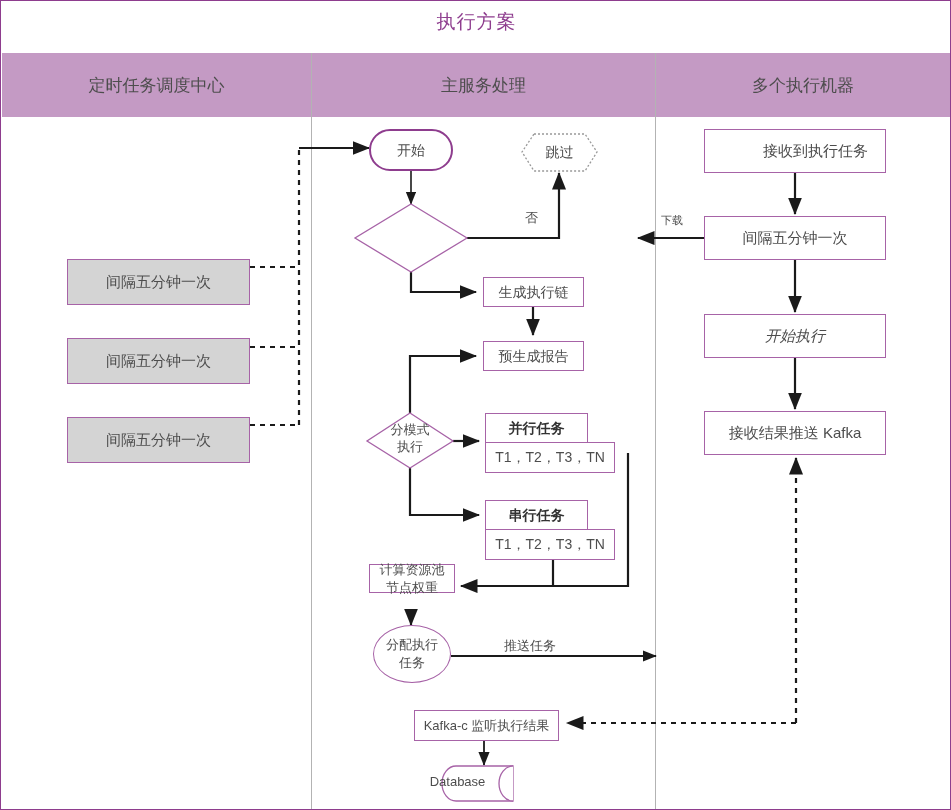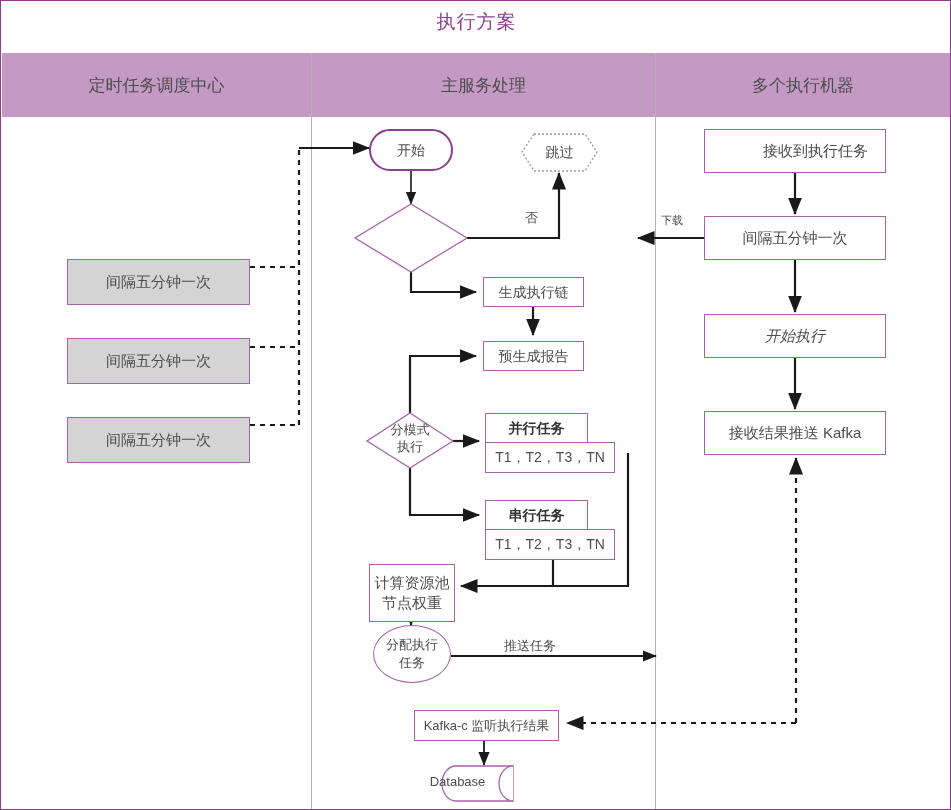--- a/index.html
+++ b/index.html
@@ -121,22 +121,22 @@
     <div>分模式</div>
     <div>执行</div>
   </div>
 
   <div class="node bold" style="left:484px;top:412px;width:103px;height:30px;">并行任务</div>
   <div class="node" style="left:484px;top:441px;width:130px;height:31px;">T1，T2，T3，TN</div>
 
   <div class="node bold" style="left:484px;top:499px;width:103px;height:30px;">串行任务</div>
   <div class="node" style="left:484px;top:528px;width:130px;height:31px;">T1，T2，T3，TN</div>
 
-  <div class="node" style="left:368px;top:563px;width:86px;height:58px;flex-direction:column;
-              font-size:15px;">
+  <div class="node" style="left:368px;top:563px;width:86px;height:29px;flex-direction:column;
+              font-size:13px;">
     <div>计算资源池</div>
     <div>节点权重</div>
   </div>
 
   <div class="node ellipse" style="left:372px;top:624px;width:78px;height:58px;flex-direction:column;
               font-size:13px;">
     <div>分配执行</div>
     <div>任务</div>
   </div>
 

